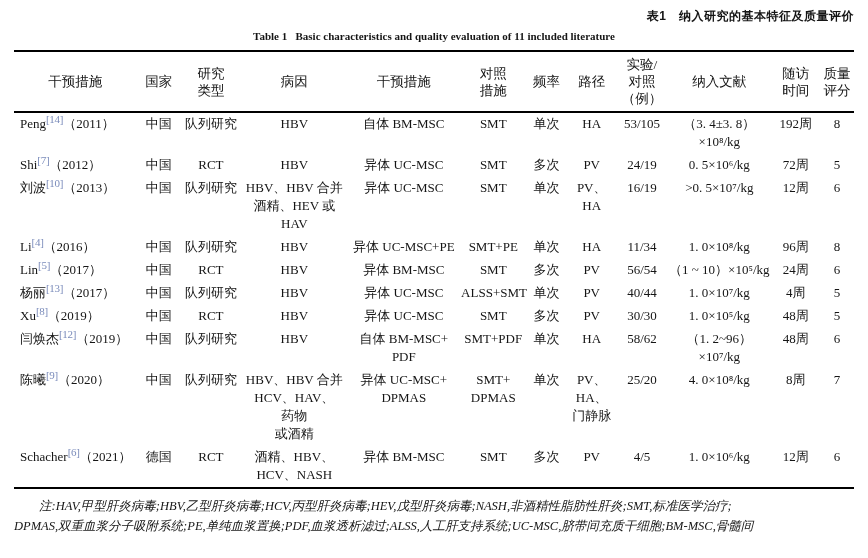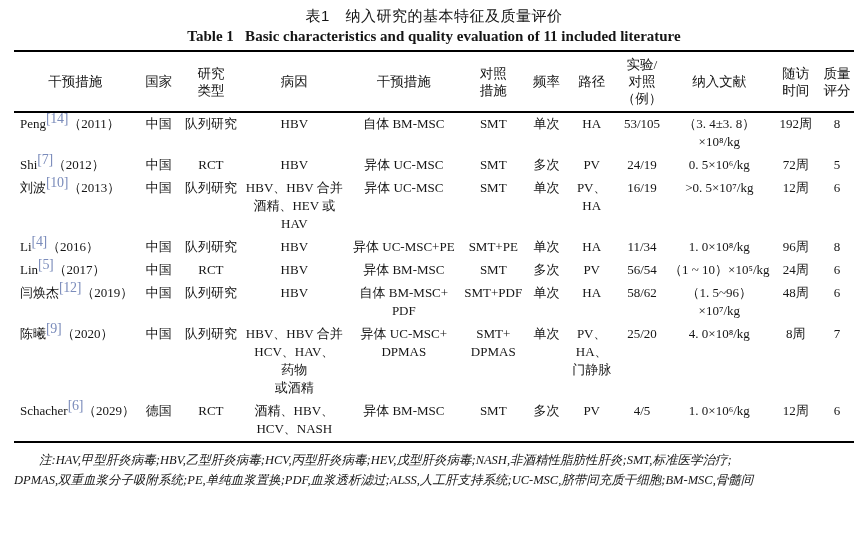--- a/index.html
+++ b/index.html
@@ -3,47 +3,47 @@
 <meta charset="utf-8">
 <style>
   html,body{margin:0;padding:0;}
   body{
     width:868px;height:558px;background:#ffffff;color:#151515;
     font-family:"Liberation Serif","DejaVu Serif",serif;
     overflow:hidden;position:relative;
   }
   .page{padding:6px 14px 0 14px;}
   .title-zh{
-    text-align:center;font-weight:normal;font-size:15px;line-height:20px;
+    text-align:right;font-weight:bold;font-size:12px;line-height:20px;
     font-family:"Liberation Sans","DejaVu Sans",sans-serif;
     white-space:pre;letter-spacing:0.5px;
   }
   .title-en{
-    text-align:center;font-weight:bold;font-size:15px;line-height:21px;
+    text-align:center;font-weight:bold;font-size:11px;line-height:21px;
     font-family:"Liberation Serif","DejaVu Serif",serif;white-space:pre;
   }
   table.main{
     width:840px;border-collapse:collapse;margin-top:3px;table-layout:fixed;
   }
   table.main thead tr{
     border-top:2px solid #000;border-bottom:2px solid #000;
   }
   table.main tbody{border-bottom:2px solid #000;}
   th{
     font-weight:normal;font-size:13.5px;line-height:17px;padding:4px 0;
     text-align:center;vertical-align:middle;white-space:pre-line;
   }
   td{
     font-size:13px;line-height:18px;padding:2px 1px 3px 1px;
     text-align:center;vertical-align:top;white-space:pre-line;
     word-break:keep-all;
   }
   td.cell-study{text-align:left;padding-left:6px;white-space:nowrap;}
   sup.ref{
-    color:#7b8cbb;font-size:14px;line-height:0;vertical-align:super;
+    color:#7b8cbb;font-size:11px;line-height:0;vertical-align:super;
     letter-spacing:-0.3px;
   }
   col.c1{width:122px}col.c2{width:44px}col.c3{width:60px}col.c4{width:106px}
   col.c5{width:112px}col.c6{width:66px}col.c7{width:40px}col.c8{width:50px}
   col.c9{width:50px}col.c10{width:104px}col.c11{width:48px}col.c12{width:34px}
   .footnote{
     margin-top:7px;font-size:12.5px;line-height:20px;color:#151515;
     text-align:justify;
   }
   .footnote .line{display:block;font-style:italic;}
@@ -160,31 +160,59 @@
           <td>异体 BM-MSC</td>
           <td>SMT</td>
           <td>多次</td>
           <td>PV</td>
           <td>56/54</td>
           <td>（1 ~ 10）×10⁵/kg</td>
           <td>24周</td>
           <td>6</td>
         </tr>
         <tr>
+          <td class="cell-study"><span>杨丽</span><sup class="ref">[13]</sup><span>（2017）</span></td>
+          <td>中国</td>
+          <td>队列研究</td>
+          <td>HBV</td>
+          <td>异体 UC-MSC</td>
+          <td>ALSS+SMT</td>
+          <td>单次</td>
+          <td>PV</td>
+          <td>40/44</td>
+          <td>1. 0×10⁷/kg</td>
+          <td>4周</td>
+          <td>5</td>
+        </tr>
+        <tr>
+          <td class="cell-study"><span>Xu</span><sup class="ref">[8]</sup><span>（2019）</span></td>
+          <td>中国</td>
+          <td>RCT</td>
+          <td>HBV</td>
+          <td>异体 UC-MSC</td>
+          <td>SMT</td>
+          <td>多次</td>
+          <td>PV</td>
+          <td>30/30</td>
+          <td>1. 0×10⁵/kg</td>
+          <td>48周</td>
+          <td>5</td>
+        </tr>
+        <tr>
           <td class="cell-study"><span>闫焕杰</span><sup class="ref">[12]</sup><span>（2019）</span></td>
           <td>中国</td>
           <td>队列研究</td>
           <td>HBV</td>
           <td>自体 BM-MSC+
 PDF</td>
           <td>SMT+PDF</td>
           <td>单次</td>
           <td>HA</td>
           <td>58/62</td>
-          <td>（1. 5~96）
+          <td>（1. 2~96）
 ×10⁷/kg</td>
           <td>48周</td>
           <td>6</td>
         </tr>
         <tr>
           <td class="cell-study"><span>陈曦</span><sup class="ref">[9]</sup><span>（2020）</span></td>
           <td>中国</td>
           <td>队列研究</td>
           <td>HBV、HBV 合并
 HCV、HAV、药物
@@ -196,21 +224,21 @@
           <td>单次</td>
           <td>PV、
 HA、
 门静脉</td>
           <td>25/20</td>
           <td>4. 0×10⁸/kg</td>
           <td>8周</td>
           <td>7</td>
         </tr>
         <tr>
-          <td class="cell-study"><span>Schacher</span><sup class="ref">[6]</sup><span>（2029）</span></td>
+          <td class="cell-study"><span>Schacher</span><sup class="ref">[6]</sup><span>（2021）</span></td>
           <td>德国</td>
           <td>RCT</td>
           <td>酒精、HBV、
 HCV、NASH</td>
           <td>异体 BM-MSC</td>
           <td>SMT</td>
           <td>多次</td>
           <td>PV</td>
           <td>4/5</td>
           <td>1. 0×10⁶/kg</td>

